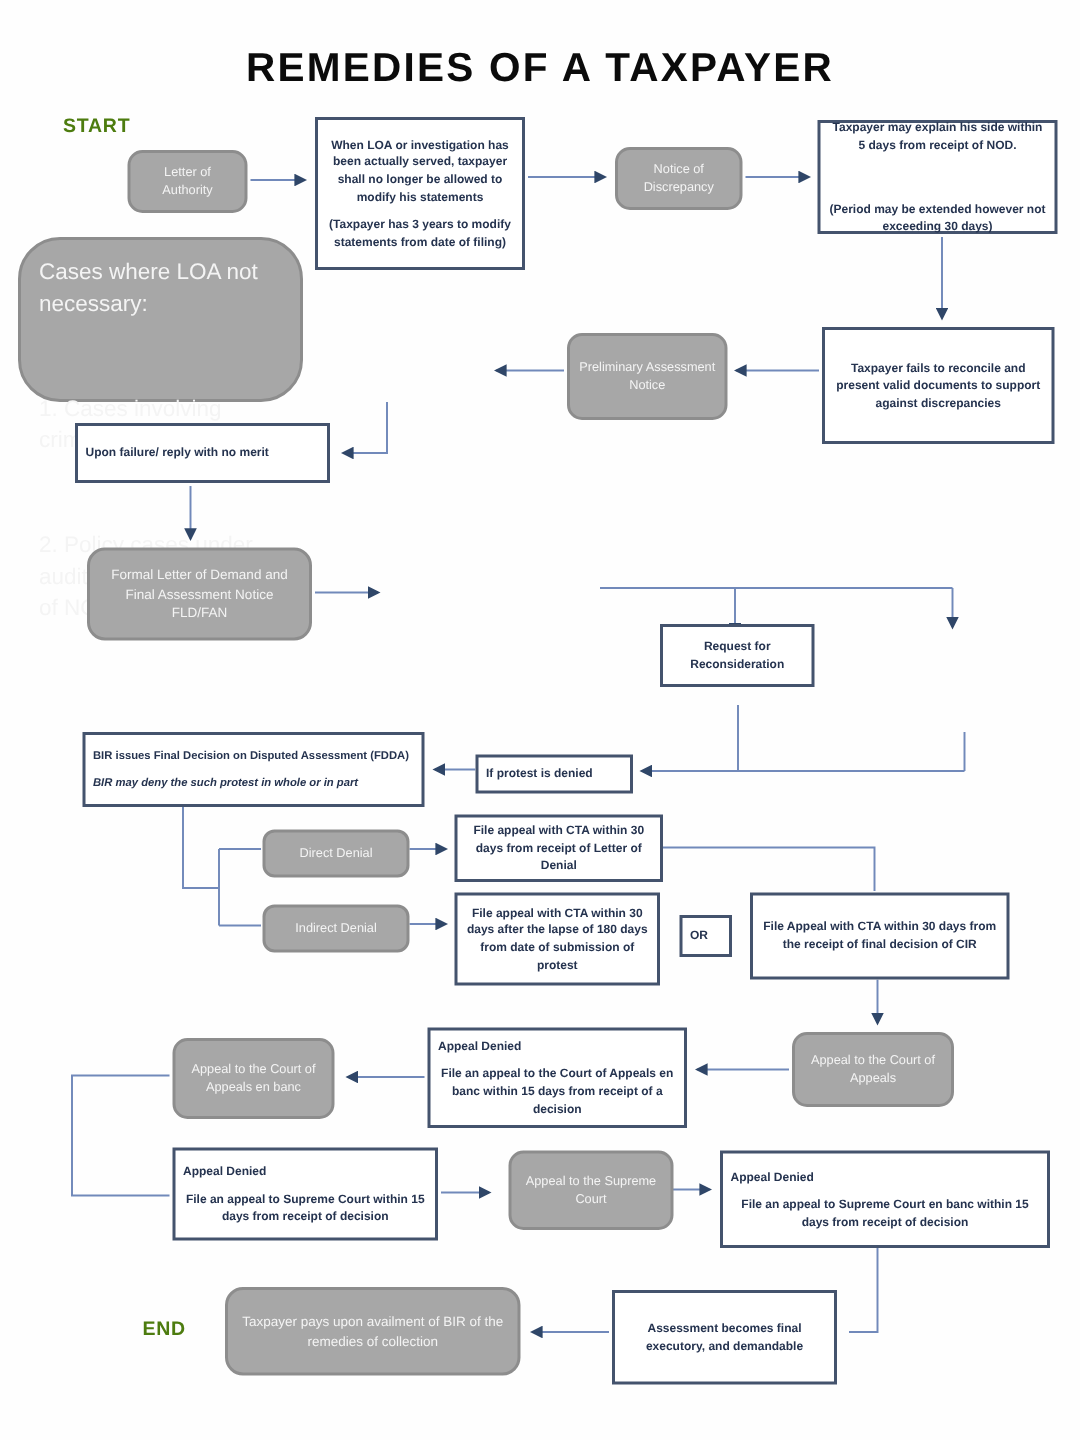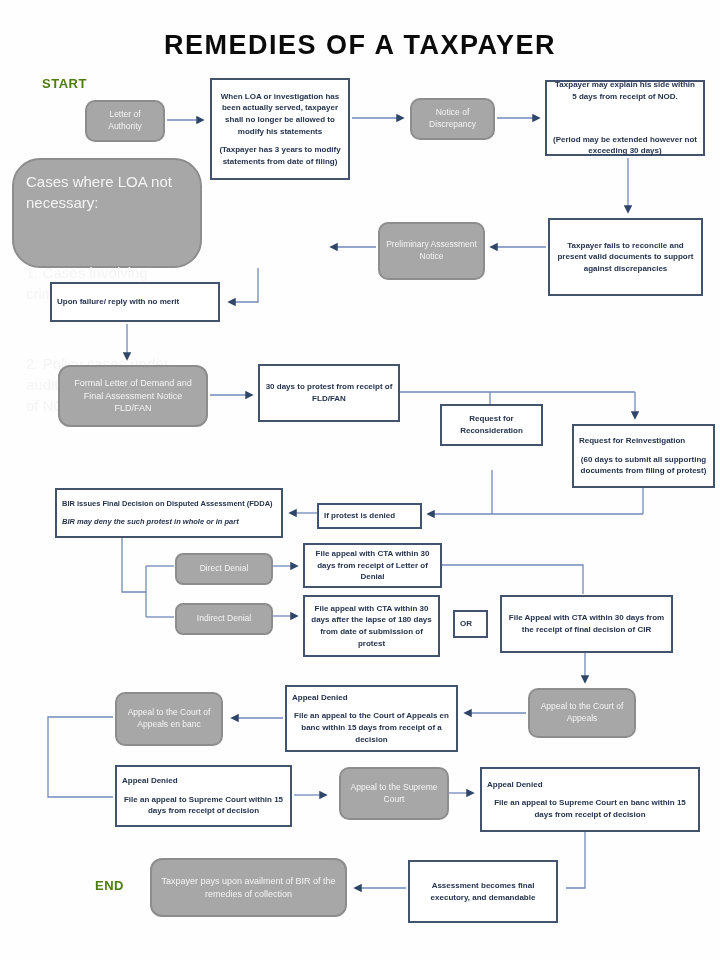--- a/index.html
+++ b/index.html
@@ -93,28 +93,23 @@
 
   <div class="wnode" style="left:548px; top:218px; width:155px; height:78px;">Taxpayer fails to reconcile and present valid documents to support against discrepancies</div>
 
   <div class="gnode" style="left:378px; top:222px; width:107px; height:58px;">Preliminary Assessment Notice</div>
 
 
   <div class="wnode" style="left:50px; top:282px; width:170px; height:40px;">Upon failure/ reply with no merit</div>
 
   <div class="gnode" style="left:58px; top:365px; width:150px; height:62px; border-radius:12px; font-size:9px;">Formal Letter of Demand and Final Assessment Notice FLD/FAN</div>
 
-  <div class="wnode" style="left:258px; top:364px; width:142px; height:58px;">30 days to protest from receipt of FLD/FAN</div>
 
-  <div class="wnode" style="left:440px; top:404px; width:103px; height:42px;">Request for Reconsideration</div>
+  <div class="wnode" style="left:440px; top:416px; width:103px; height:42px;">Request for Reconsideration</div>
 
-  <div class="wnode" style="left:572px; top:424px; width:143px; height:64px;">
-    <div class="para">Request for Reinvestigation</div>
-    <div class="para">(60 days to submit all supporting documents from filing of protest)</div>
-  </div>
 
   <div class="wnode" style="left:55px; top:488px; width:228px; height:50px;">
     <div class="para sm">BIR issues Final Decision on Disputed Assessment (FDDA)</div>
     <div class="para sm italic">BIR may deny the such protest in whole or in part</div>
   </div>
 
   <div class="wnode" style="left:317px; top:503px; width:105px; height:26px;">If protest is denied</div>
 
   <div class="gnode" style="left:175px; top:553px; width:98px; height:26px; border-radius:8px;">Direct Denial</div>
 

